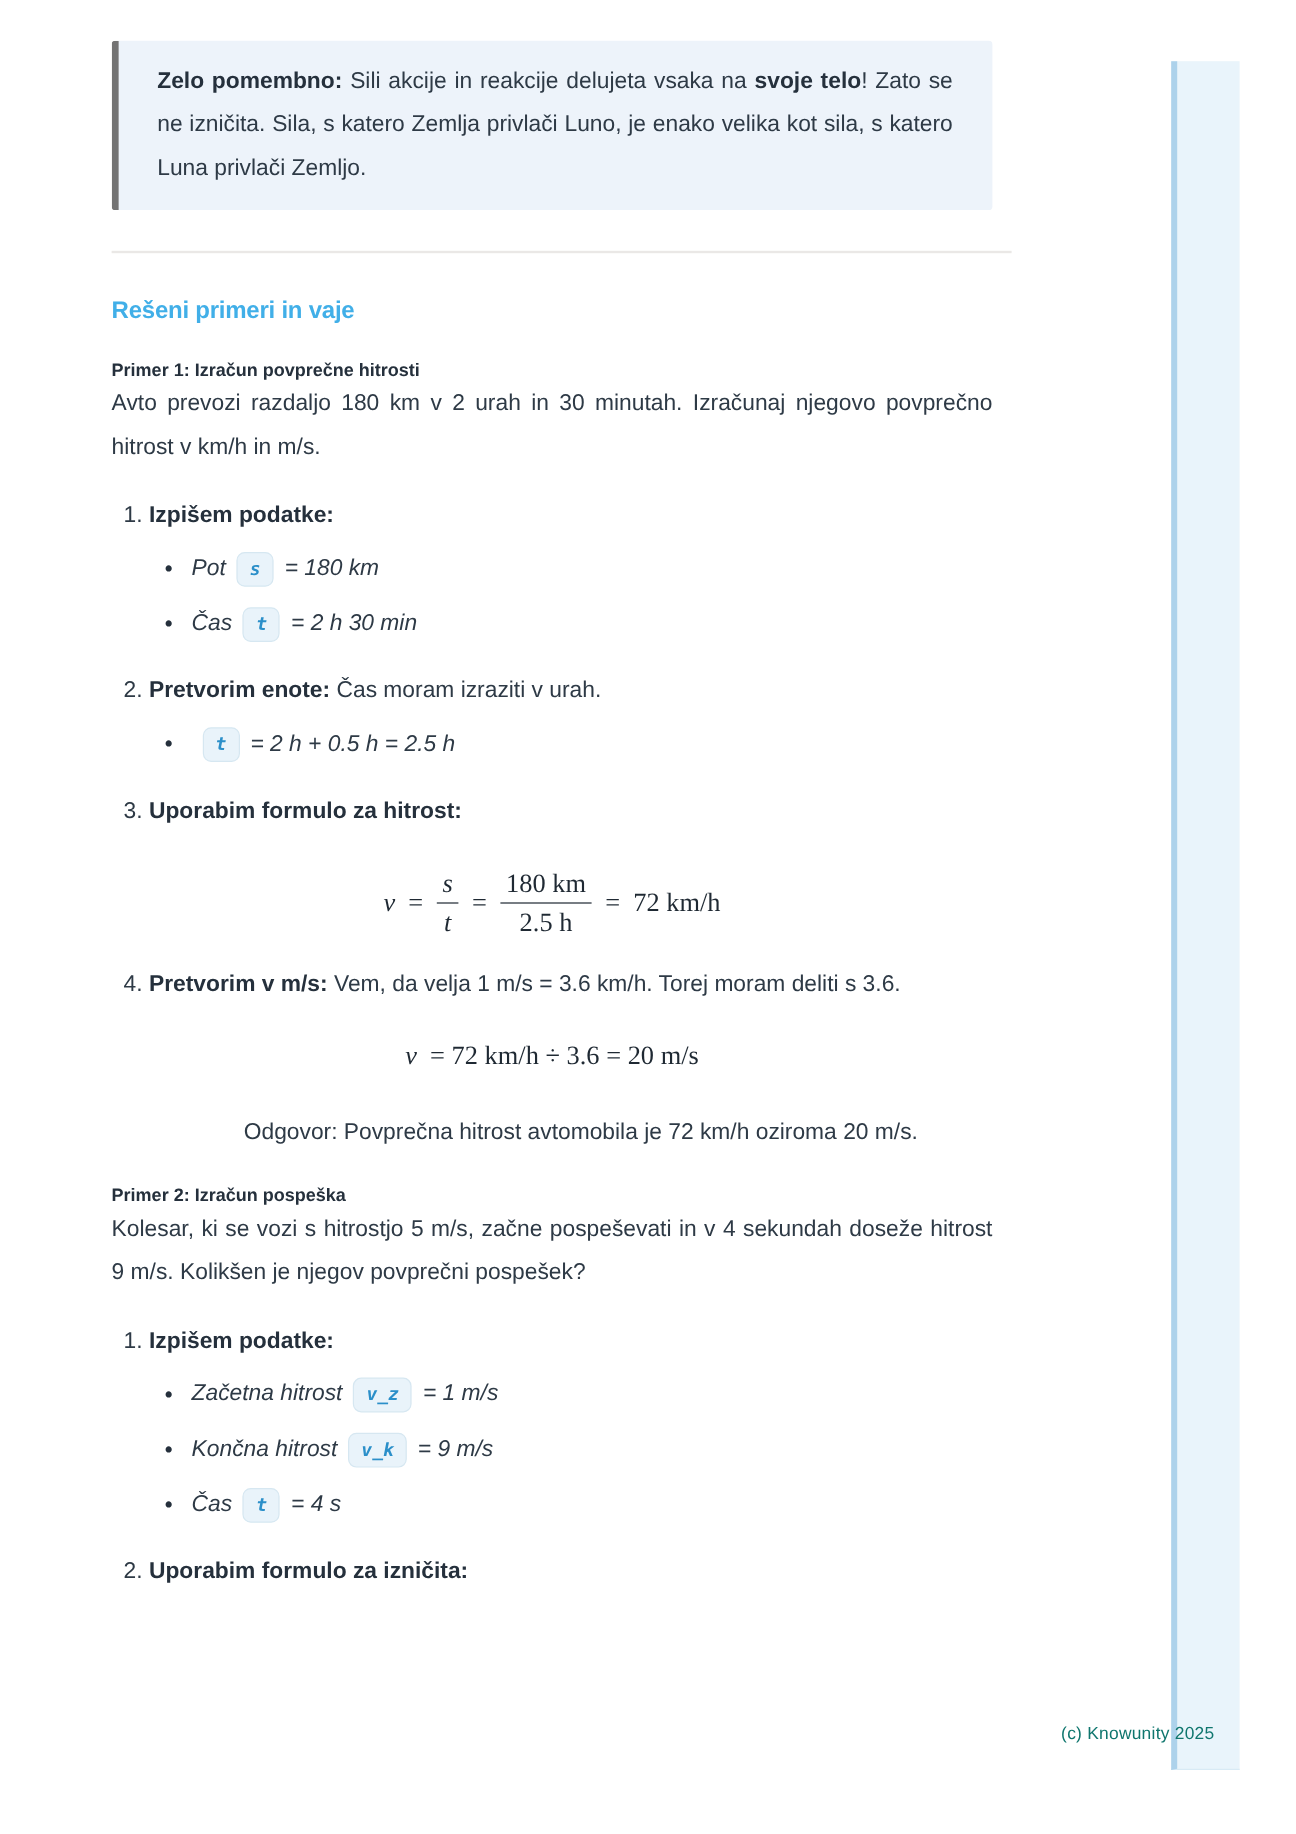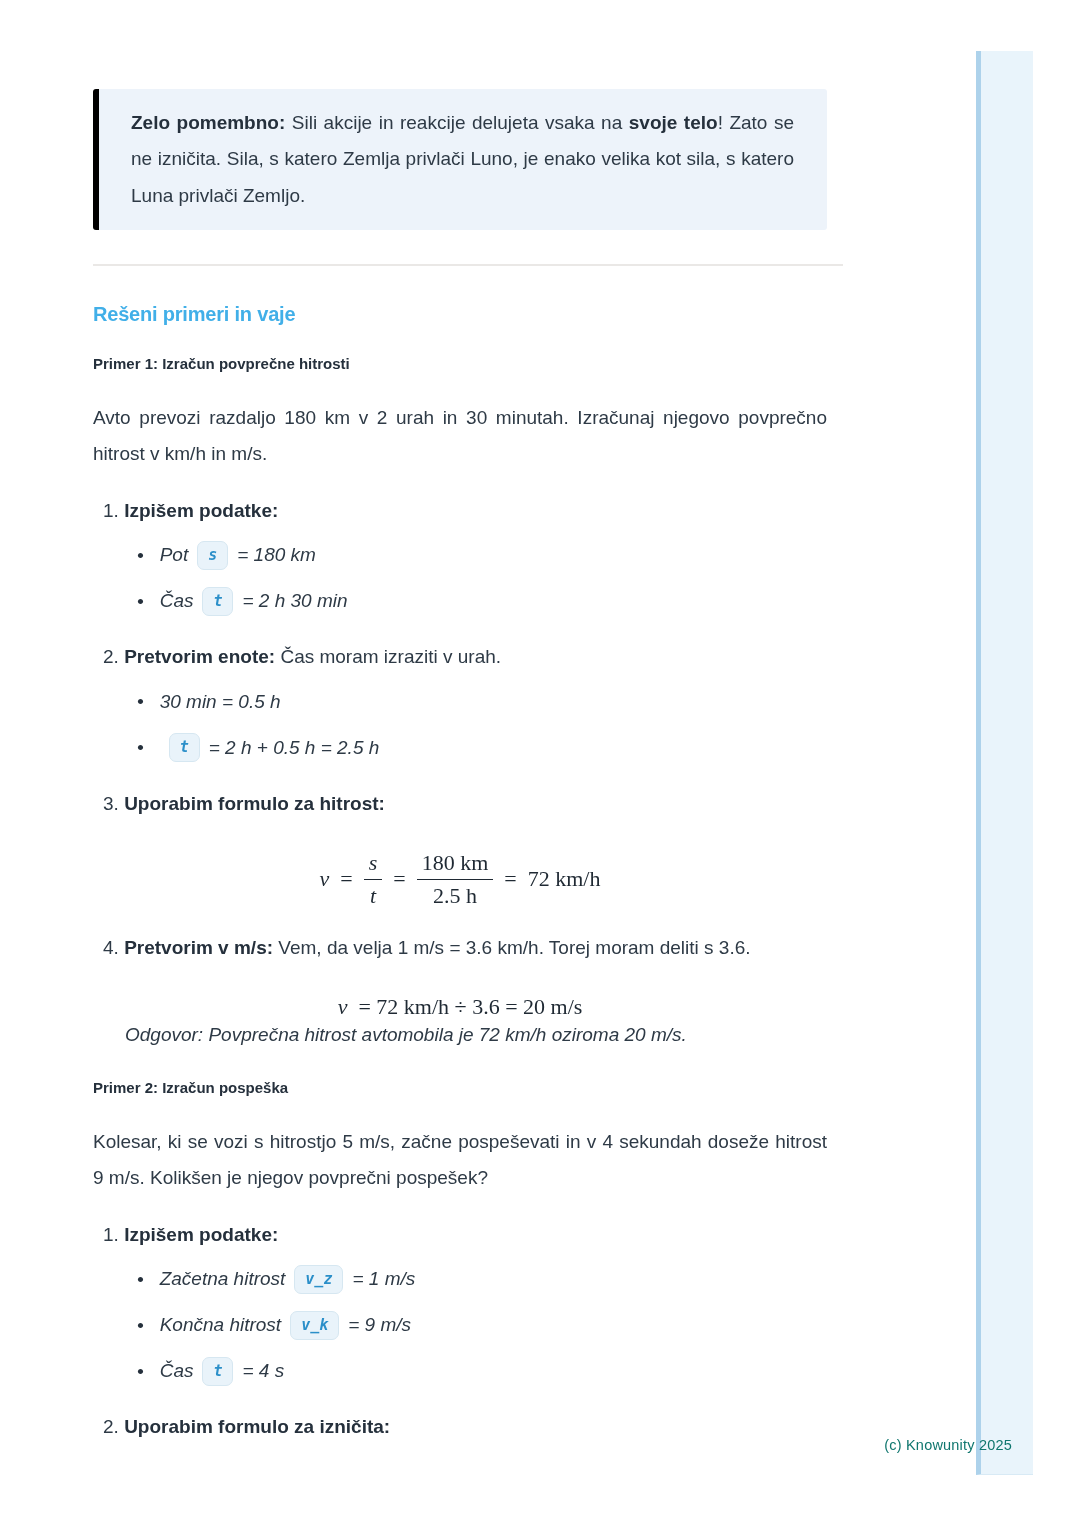--- a/index.html
+++ b/index.html
@@ -23,23 +23,23 @@
 
   .footer {
     position: absolute; top: 1437px; right: 68px;
     font-size: 14.5px; color: #0f766e; z-index: 3;
     letter-spacing: 0.2px;
   }
 
   .content { position: absolute; left: 93px; top: 0; width: 750px; z-index: 2; }
 
   .callout {
-    margin-top: 89px; width: 734px;
+    margin-top: 34px; width: 734px;
     background: #edf3fa;
-    border-left: 6px solid #000000;
+    border-left: 6px solid #737373;
     border-radius: 3px;
     padding: 16px 33px 16px 32px;
     font-size: 19px; line-height: 1.92;
     text-align: justify;
   }
   .callout strong { color: #25303c; }
 
   .divider { margin-top: 34px; width: 750px; border-top: 2px solid #eae8e6; }
 
   .section-title {
@@ -48,21 +48,21 @@
     color: #41afe8; letter-spacing: -0.2px;
   }
 
   .primer-title {
     margin-top: 28px;
     font-size: 15px; font-weight: 700; line-height: 1.3;
     color: #25303c;
   }
 
   .intro {
-    margin-top: 26px; width: 734px;
+    width: 734px;
     font-size: 19px; line-height: 1.9; text-align: justify;
   }
 
   .step {
     margin-top: 24px; padding-left: 10px;
     font-size: 19px; line-height: 1.6;
   }
   .step .step-label { font-weight: 700; color: #25303c; }
 
   .bullet-row {
@@ -86,23 +86,24 @@
     font-family: "Liberation Serif", serif;
     font-size: 22px; color: #1f2933;
   }
   .formula-row { display: inline-flex; align-items: center; gap: 11px; }
   .mi { font-style: italic; }
   .frac { display: inline-flex; flex-direction: column; align-items: center; line-height: 1.25; }
   .frac .num { display: block; padding: 0 5px 2px; border-bottom: 1.6px solid #1f2933; }
   .frac .den { display: block; padding-top: 2px; }
 
   .answer {
-    padding-left: 32px;
-    font-style: italic; font-size: 19px; line-height: 1.6;
+    margin-top: 36px; padding-left: 32px;
+    font-size: 19px; line-height: 1.6;
     color: #2e3a46;
+    text-align: center;
   }
 </style>
 </head>
 <body>
 
 <div class="side-strip"></div>
 <div class="footer">(c) Knowunity 2025</div>
 
 <div class="content">
 
@@ -127,24 +128,20 @@
     <div class="bullet-row">
         <span class="dot"></span>
         <span>Čas</span>
         <span class="code-chip">t</span>
         <span>= 2 h 30 min</span>
       </div>
   </div>
 
   <div class="step"><span class="step-num">2.</span> <span class="step-label">Pretvorim enote:</span><span> Čas moram izraziti v urah.</span></div>
   <div class="bullets">
-    <div class="bullet-row">
-        <span class="dot"></span>
-        <span>30 min = 0.5 h</span>
-      </div>
     <div class="bullet-row">
         <span class="dot"></span>
         <span class="code-chip">t</span>
         <span>= 2 h + 0.5 h = 2.5 h</span>
       </div>
   </div>
 
   <div class="step"><span class="step-num">3.</span> <span class="step-label">Uporabim formulo za hitrost:</span></div>
 
   <div class="formula-block">

